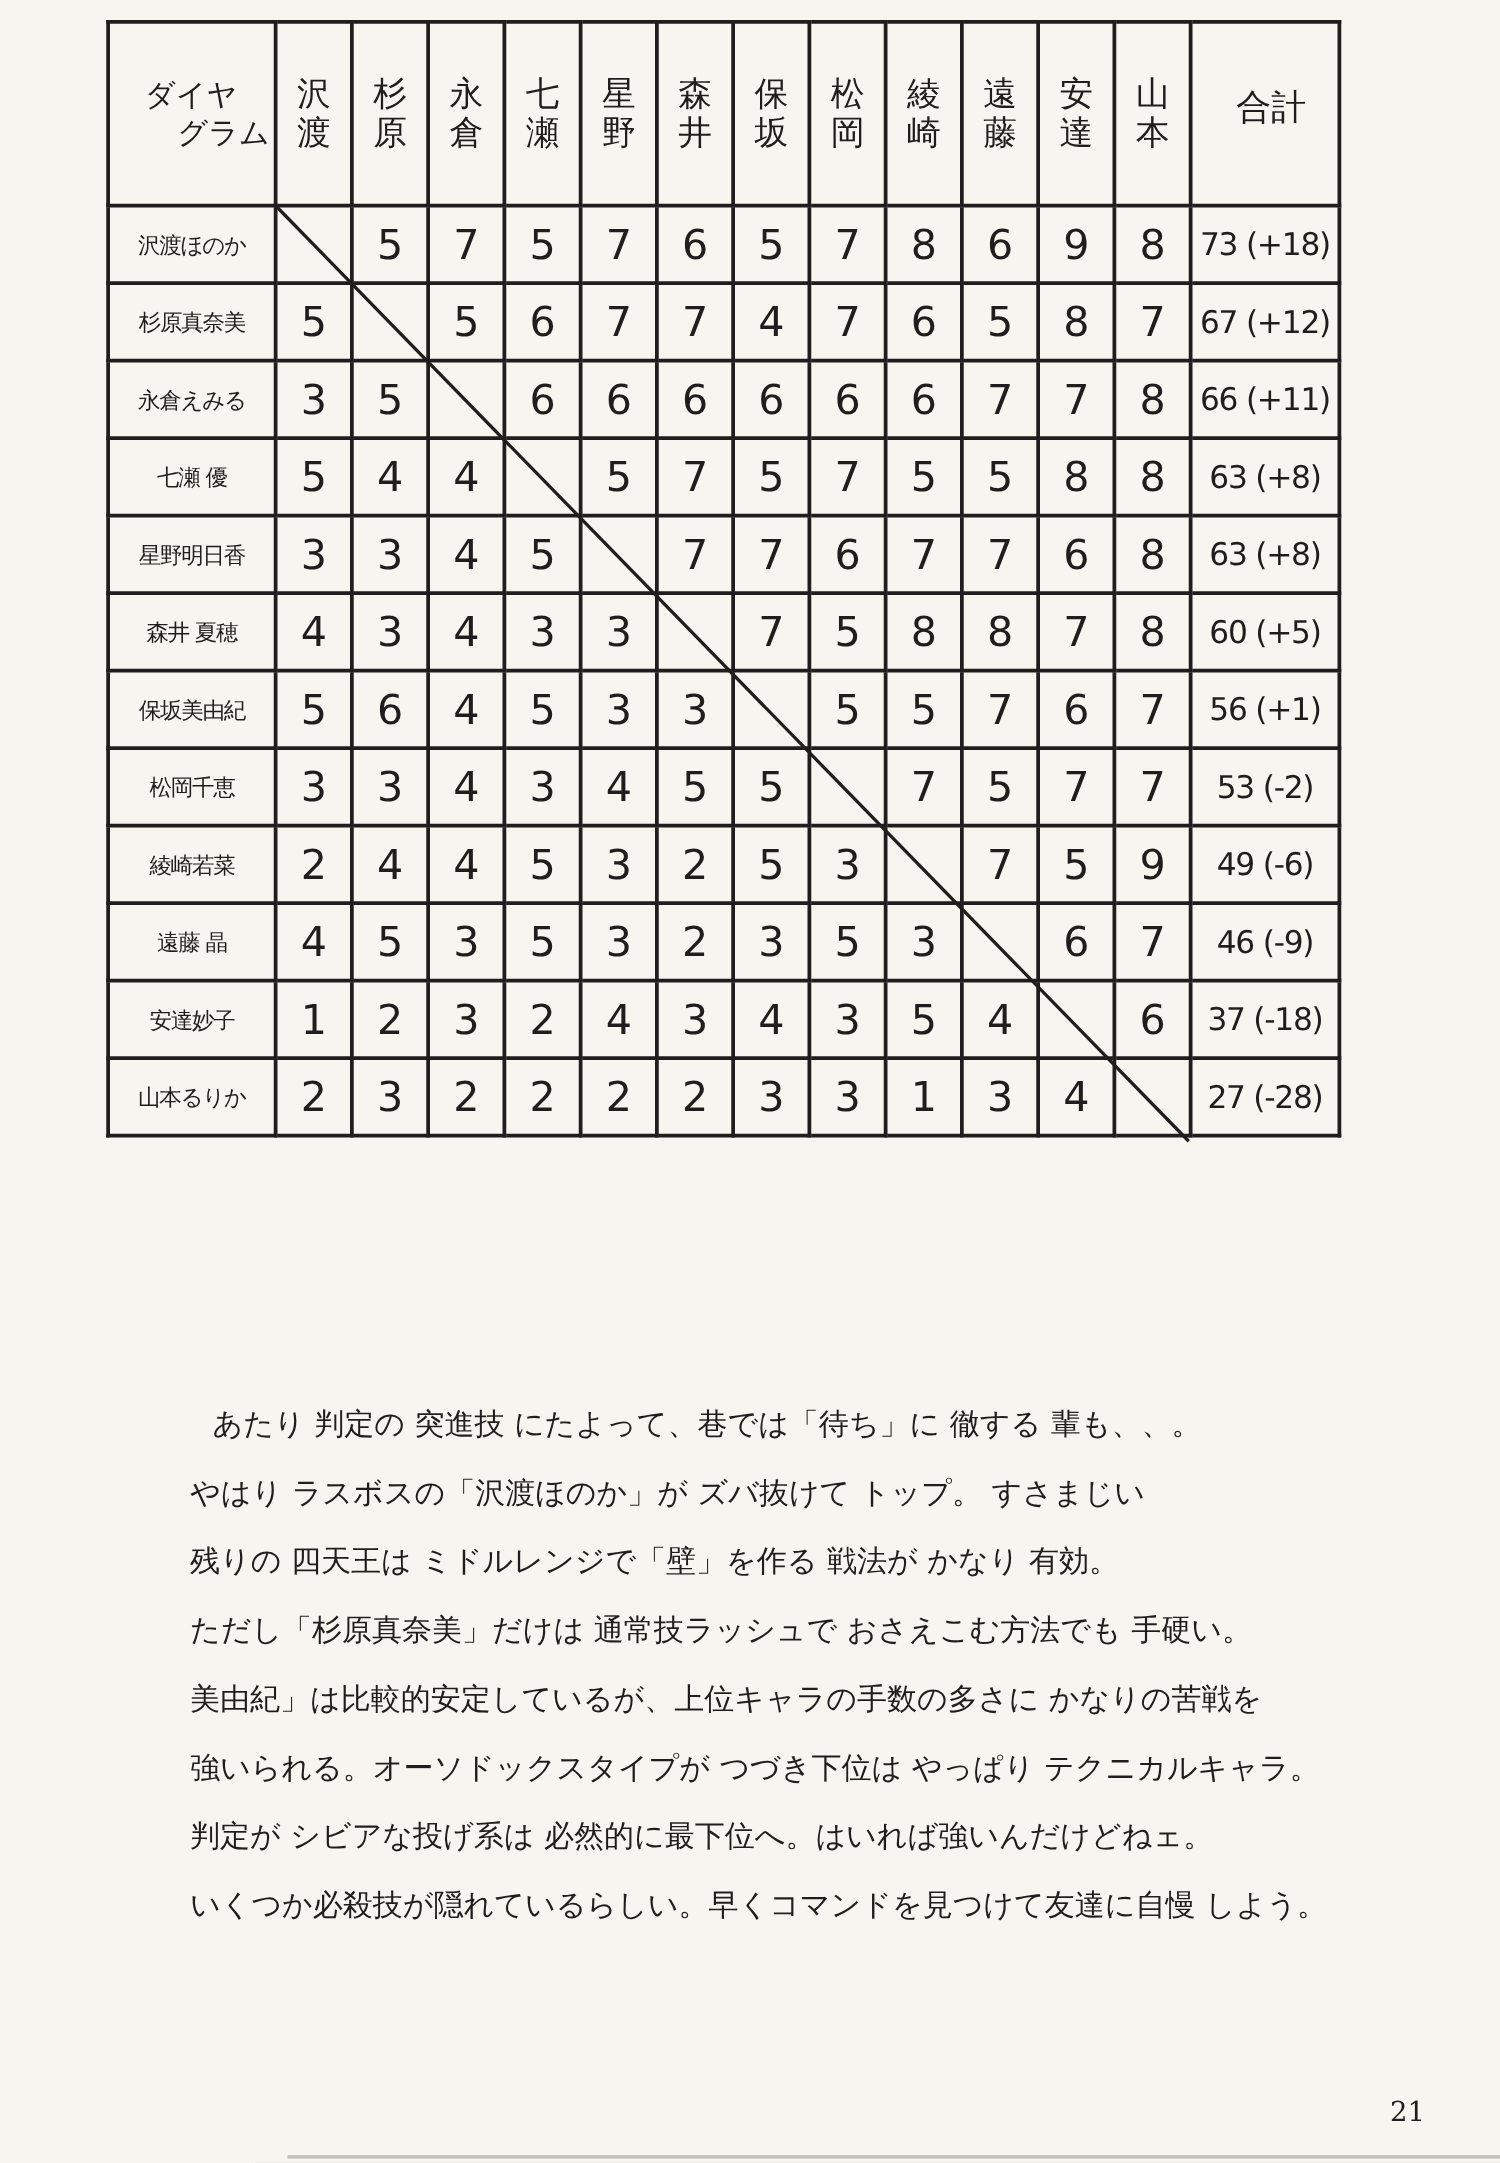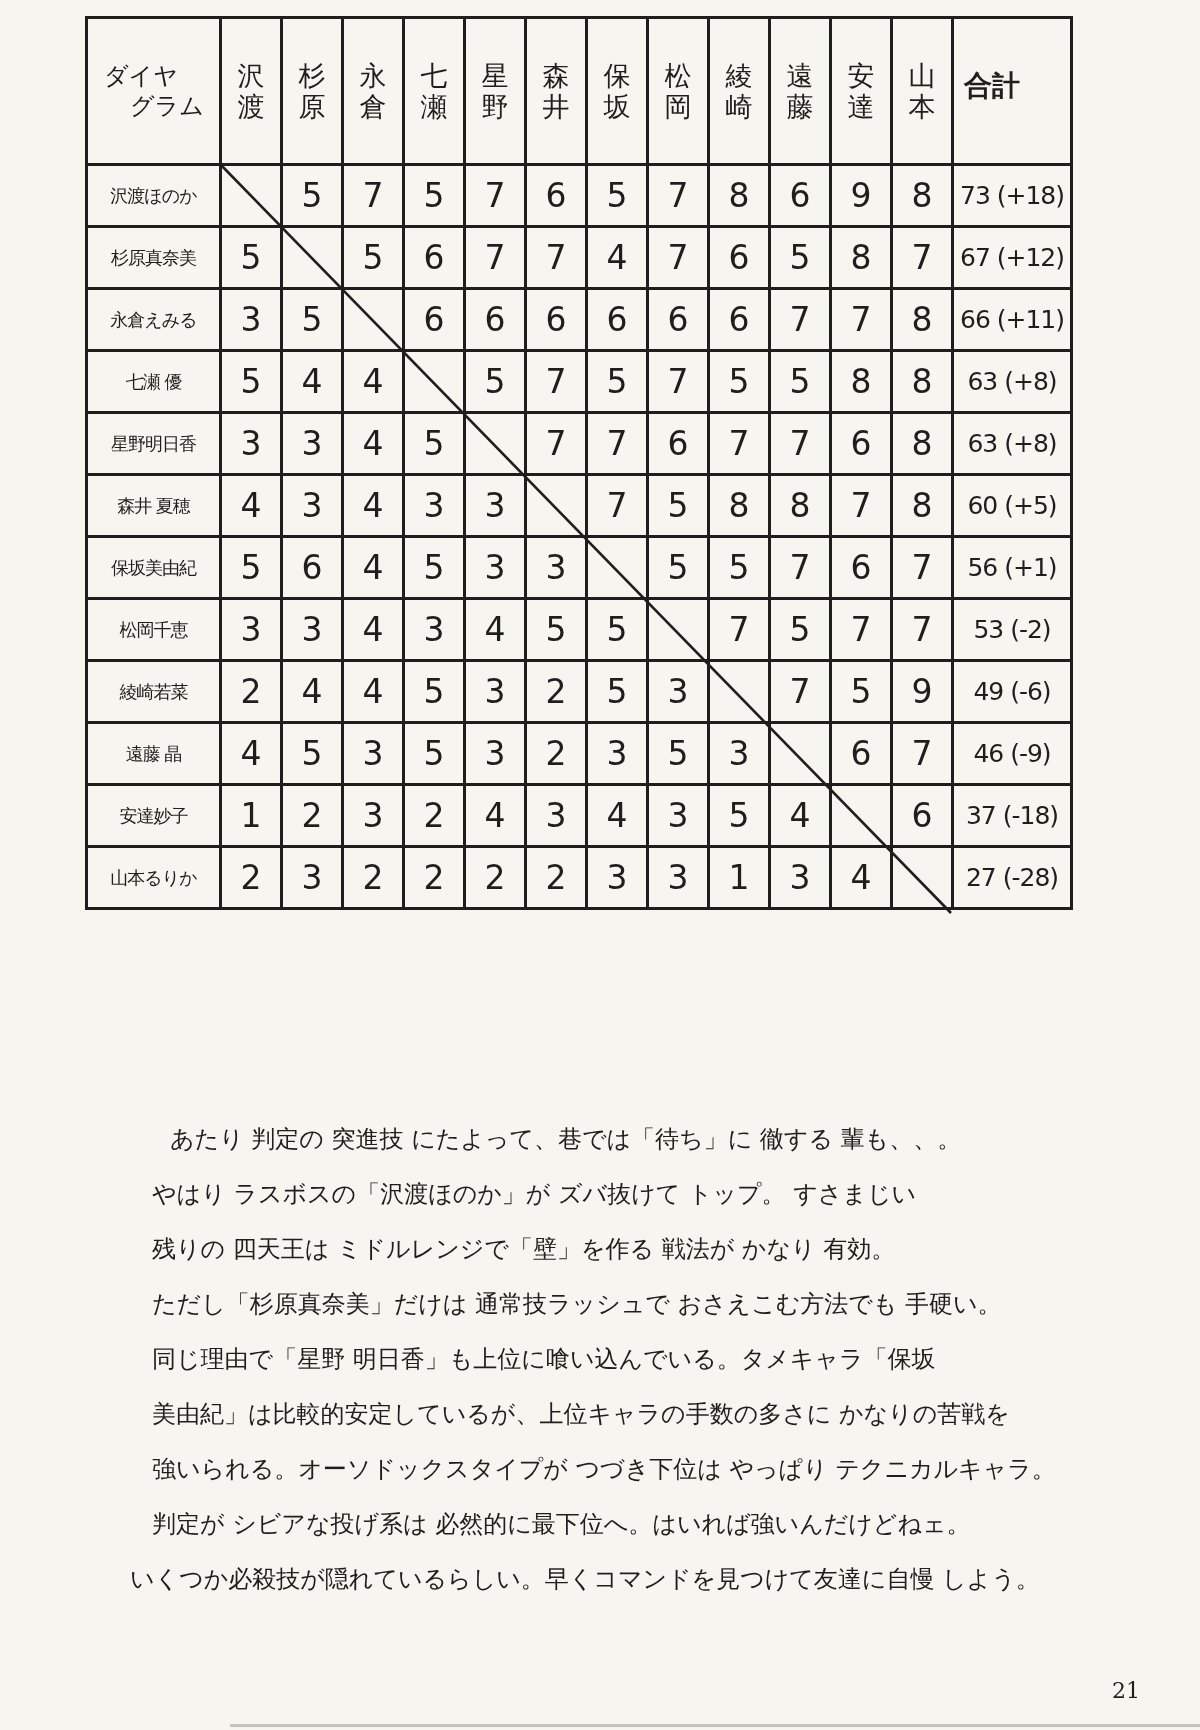--- a/index.html
+++ b/index.html
@@ -17,27 +17,27 @@
   }
   .diagram th, .diagram td {
     border:3px solid var(--ink);
     padding:0; text-align:center; vertical-align:middle;
     font-weight:normal; background:transparent;
   }
   .diagram thead th { height:144px; }
   .diagram tbody td, .diagram tbody th { height:59px; }
   .corner-cell { width:131px; }
   .corner { display:flex; flex-direction:column; align-items:flex-start;
-            padding-left:16px; font-size:24px; line-height:30px; }
+            padding-left:28px; font-size:24px; line-height:30px; }
   .corner .l2 { margin-left:26px; }
   .col-head { width:58px; }
   .vstack { display:flex; flex-direction:column; align-items:center; justify-content:center; }
   .vstack div { font-size:27px; line-height:31px; }
   .total-head { width:116px; vertical-align:bottom; }
-  .total-head .lbl { display:block; text-align:left; padding:0 0 10px 10px; font-size:28px;font-weight:bold; }
+  .total-head .lbl { display:block; text-align:center; padding:0 0 10px 10px; font-size:28px; }
   .row-head { font-size:18px; letter-spacing:-1px; text-align:left; padding-left:5px; white-space:nowrap; }
   .val-cell { font-size:33px; }
   .total-cell { font-size:25px; letter-spacing:-1px; white-space:nowrap; }
   
   .diag-svg { position:absolute; left:85px; top:16px; pointer-events:none; }
   .diag-svg line { stroke:var(--ink); stroke-width:2.6; }
   
   .notes {
     position:absolute; left:152px; top:1112px; width:920px;
     font-size:24px; line-height:55px; white-space:nowrap;
@@ -345,21 +345,20 @@
 
   <svg class="diag-svg" width="991" height="900">
     <line x1="134" y1="147" x2="866" y2="897"></line>
   </svg>
 
   <div class="notes" id="notes">
       <div class="note-line">あたり 判定の 突進技 にたよって、巷では「待ち」に 徹する 輩も、、。</div>
       <div class="note-line">やはり ラスボスの「沢渡ほのか」が ズバ抜けて トップ。 すさまじい</div>
       <div class="note-line">残りの 四天王は ミドルレンジで「壁」を作る 戦法が かなり 有効。</div>
       <div class="note-line">ただし「杉原真奈美」だけは 通常技ラッシュで おさえこむ方法でも 手硬い。</div>
-      <div class="note-line">同じ理由で「星野 明日香」も上位に喰い込んでいる。タメキャラ「保坂</div>
       <div class="note-line">美由紀」は比較的安定しているが、上位キャラの手数の多さに かなりの苦戦を</div>
       <div class="note-line">強いられる。オーソドックスタイプが つづき下位は やっぱり テクニカルキャラ。</div>
       <div class="note-line">判定が シビアな投げ系は 必然的に最下位へ。はいれば強いんだけどねェ。</div>
       <div class="note-line">いくつか必殺技が隠れているらしい。早くコマンドを見つけて友達に自慢 しよう。</div>
     </div>
 
   <div class="page-number">21</div>
 
   <div class="scan-line"></div>
 

